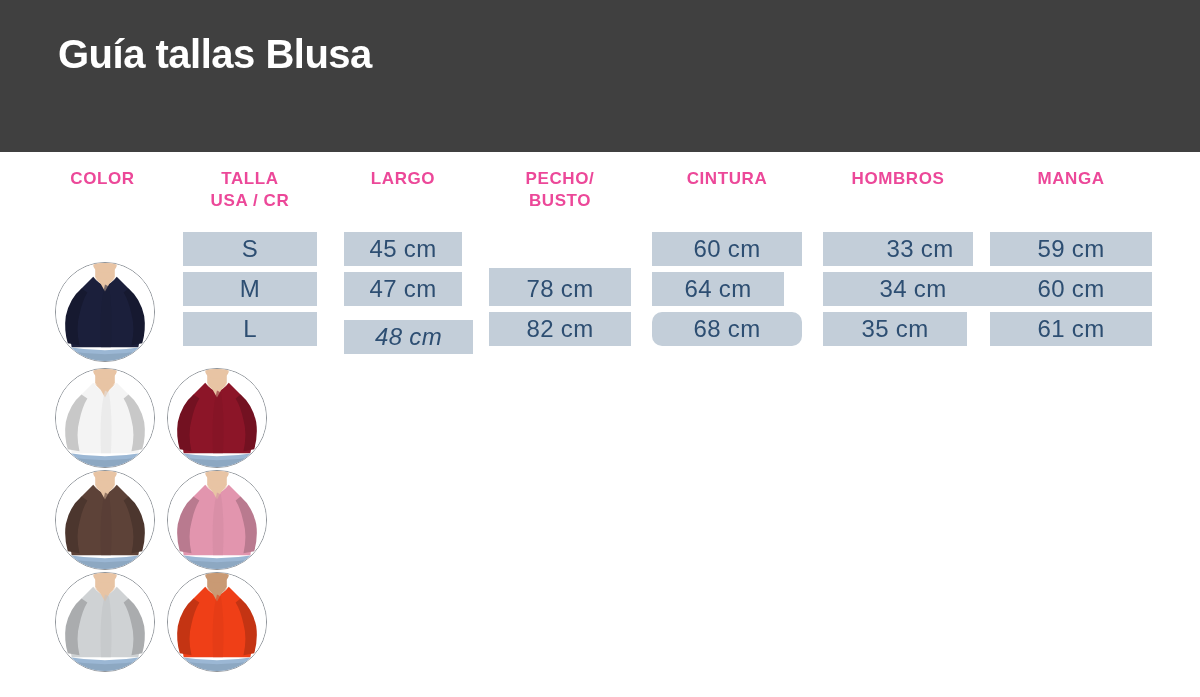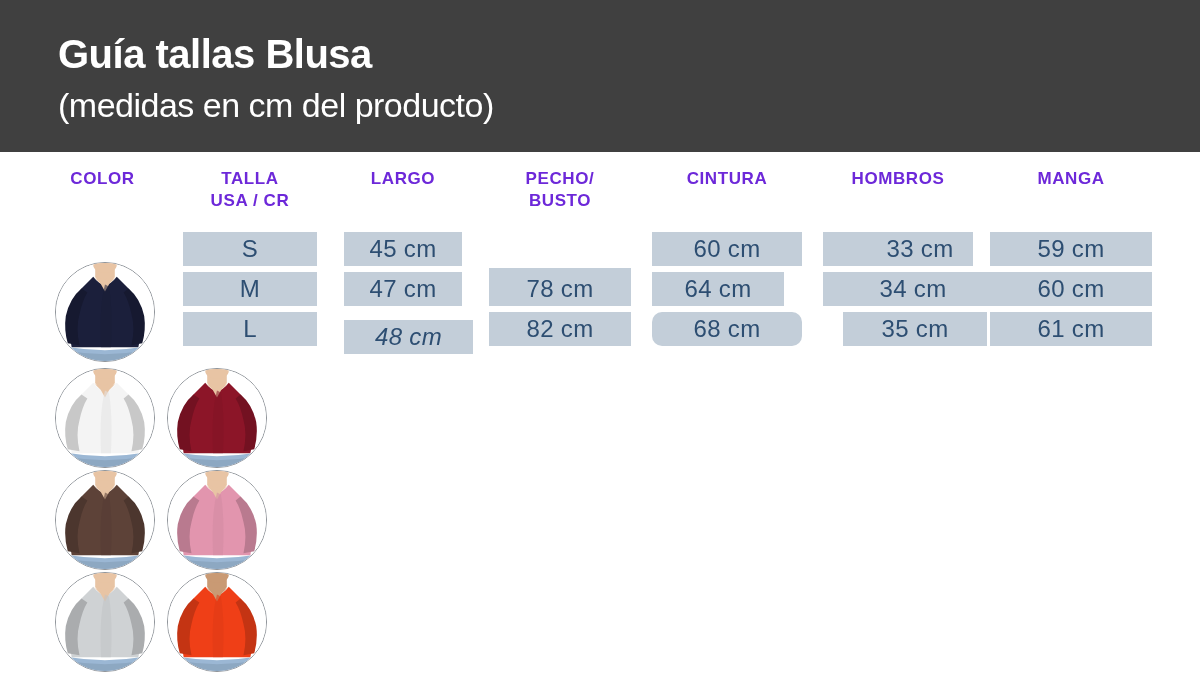--- a/index.html
+++ b/index.html
@@ -45,21 +45,21 @@
     letter-spacing: -0.5px;
     white-space: nowrap;
   }
 
   
   .col-header {
     position: absolute;
     text-align: center;
     font-size: 17px;
     font-weight: 700;
-    color: #6d28d9;
+    color: #ec4899;
     letter-spacing: 0.6px;
     line-height: 22px;
     top: 168px;
   }
 
   
   .chip {
     position: absolute;
     height: 34px;
     background: #c3ced9;
@@ -84,21 +84,20 @@
   }
   .photo svg { display: block; width: 100%; height: 100%; }
 </style>
 </head>
 <body>
 
 <div id="page">
 
   <div class="header-band">
     <div class="header-title">Guía tallas Blusa</div>
-    <div class="header-subtitle">(medidas en cm del producto)</div>
   </div>
 
   <div id="col-headers">
       <div class="col-header" style="left: 30px; width: 145px;">
         <div>COLOR</div>
       </div>
       <div class="col-header" style="left: 183px; width: 134px;">
         <div>TALLA</div>
         <div>USA / CR</div>
       </div>
@@ -130,21 +129,21 @@
       <div class="chip" style="left: 183px; width: 134px; top: 272px;">M</div>
       <div class="chip" style="left: 344px; width: 118px; top: 272px;">47 cm</div>
       <div class="chip" style="left: 489px; width: 142px; top: 272px;">78 cm</div>
       <div class="chip" style="left: 652px; width: 132px; top: 272px;">64 cm</div>
       <div class="chip" style="left: 823px; width: 180px; top: 272px;">34 cm</div>
       <div class="chip" style="left: 990px; width: 162px; top: 272px;">60 cm</div>
       <div class="chip" style="left: 183px; width: 134px; top: 312px;">L</div>
       <div class="chip" style="left: 344px; width: 129px; top: 320px; font-style: italic;">48 cm</div>
       <div class="chip" style="left: 489px; width: 142px; top: 312px;">82 cm</div>
       <div class="chip" style="left: 652px; width: 150px; top: 312px; border-radius: 10px;">68 cm</div>
-      <div class="chip" style="left: 823px; width: 144px; top: 312px; margin-left: 20px;">35 cm</div>
+      <div class="chip" style="left: 823px; width: 144px; top: 312px;">35 cm</div>
       <div class="chip" style="left: 990px; width: 162px; top: 312px;">61 cm</div>
     </div>
 
   <div id="photos">
       <div class="photo" style="left: 55px; top: 262px;">
   <svg viewBox="0 0 100 100" preserveAspectRatio="xMidYMid slice">
     <rect x="0" y="0" width="100" height="100" fill="#ffffff"></rect>
 
     <path d="M40 0 L40 14 Q50 22 60 14 L60 0 Z" fill="#e8c4a4"></path>
     <ellipse cx="50" cy="2" rx="12" ry="8" fill="#e8c4a4"></ellipse>

